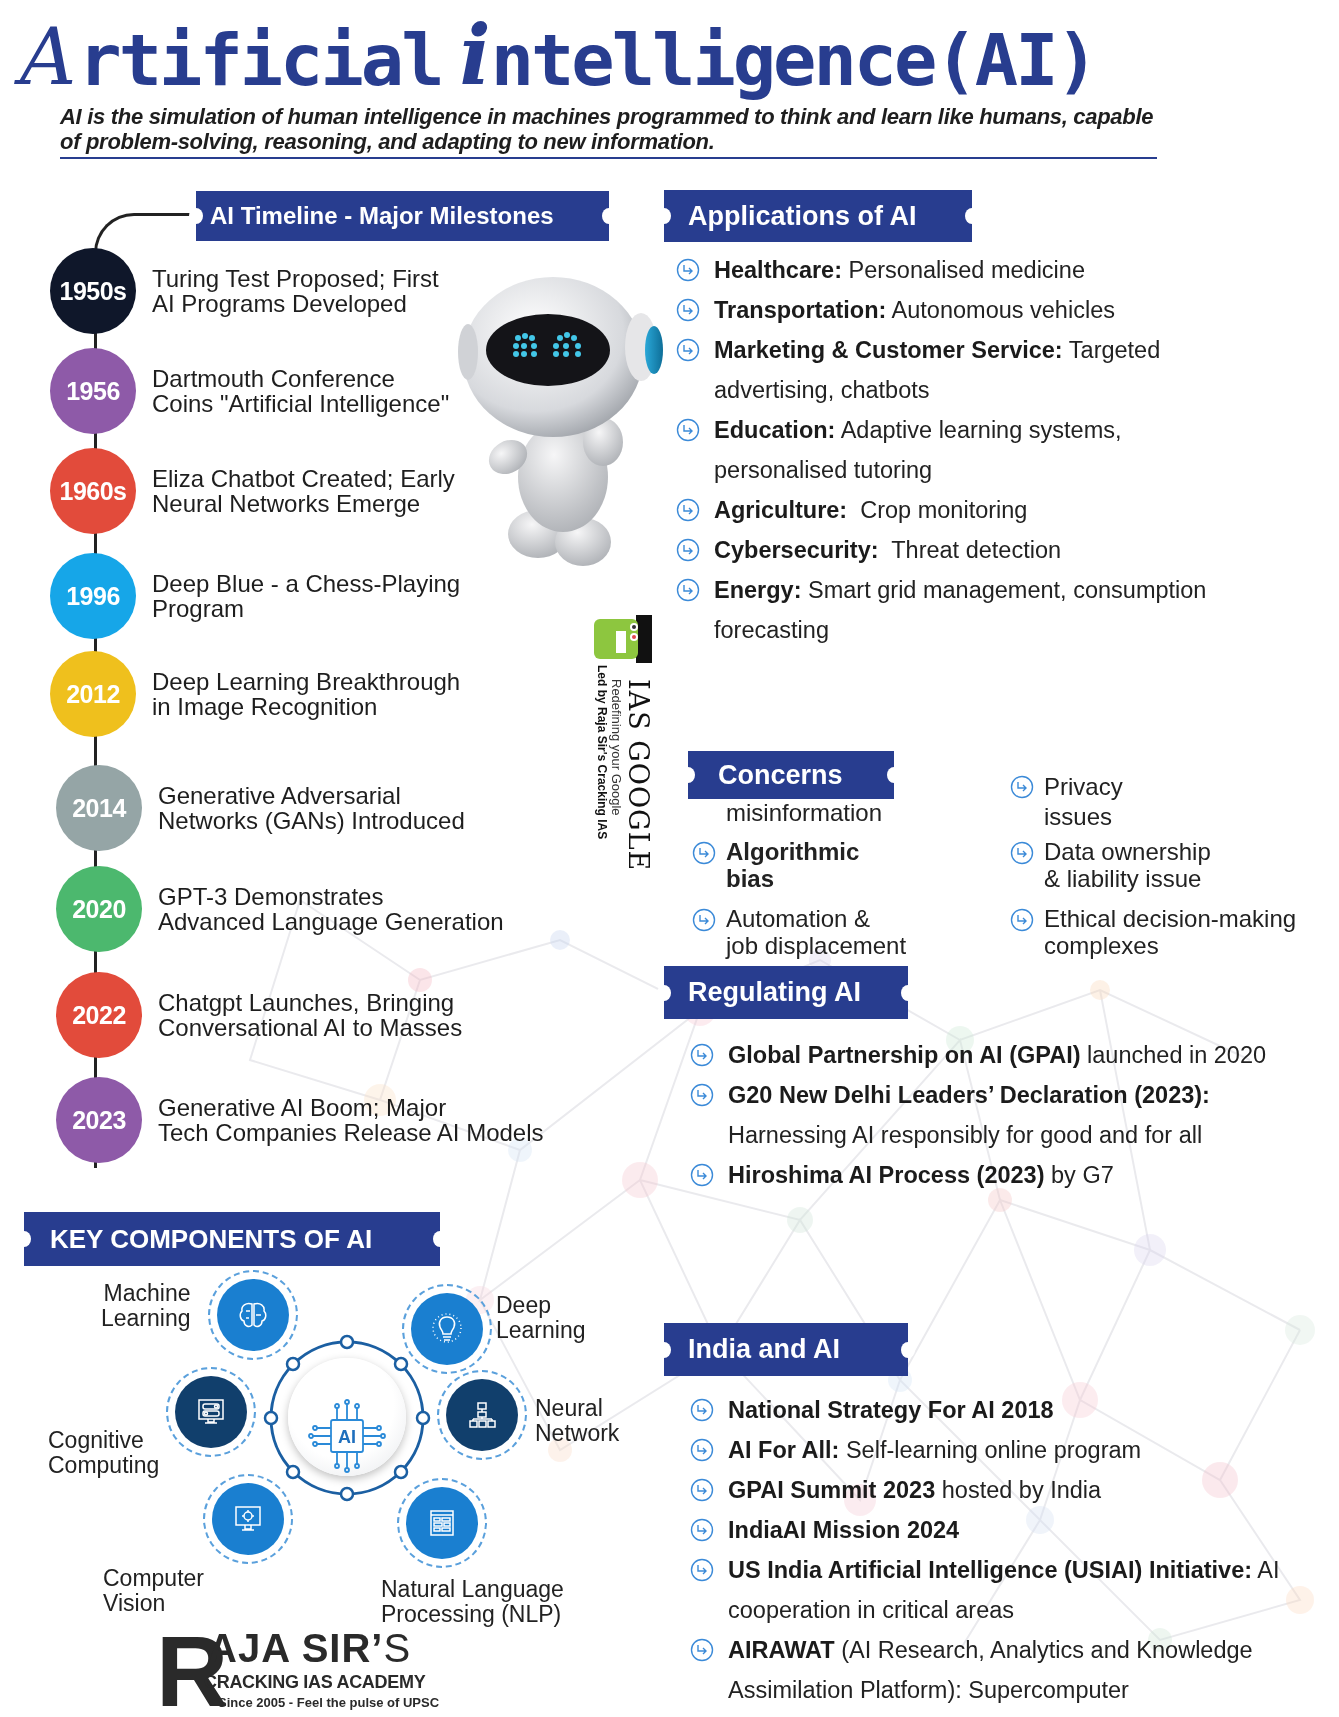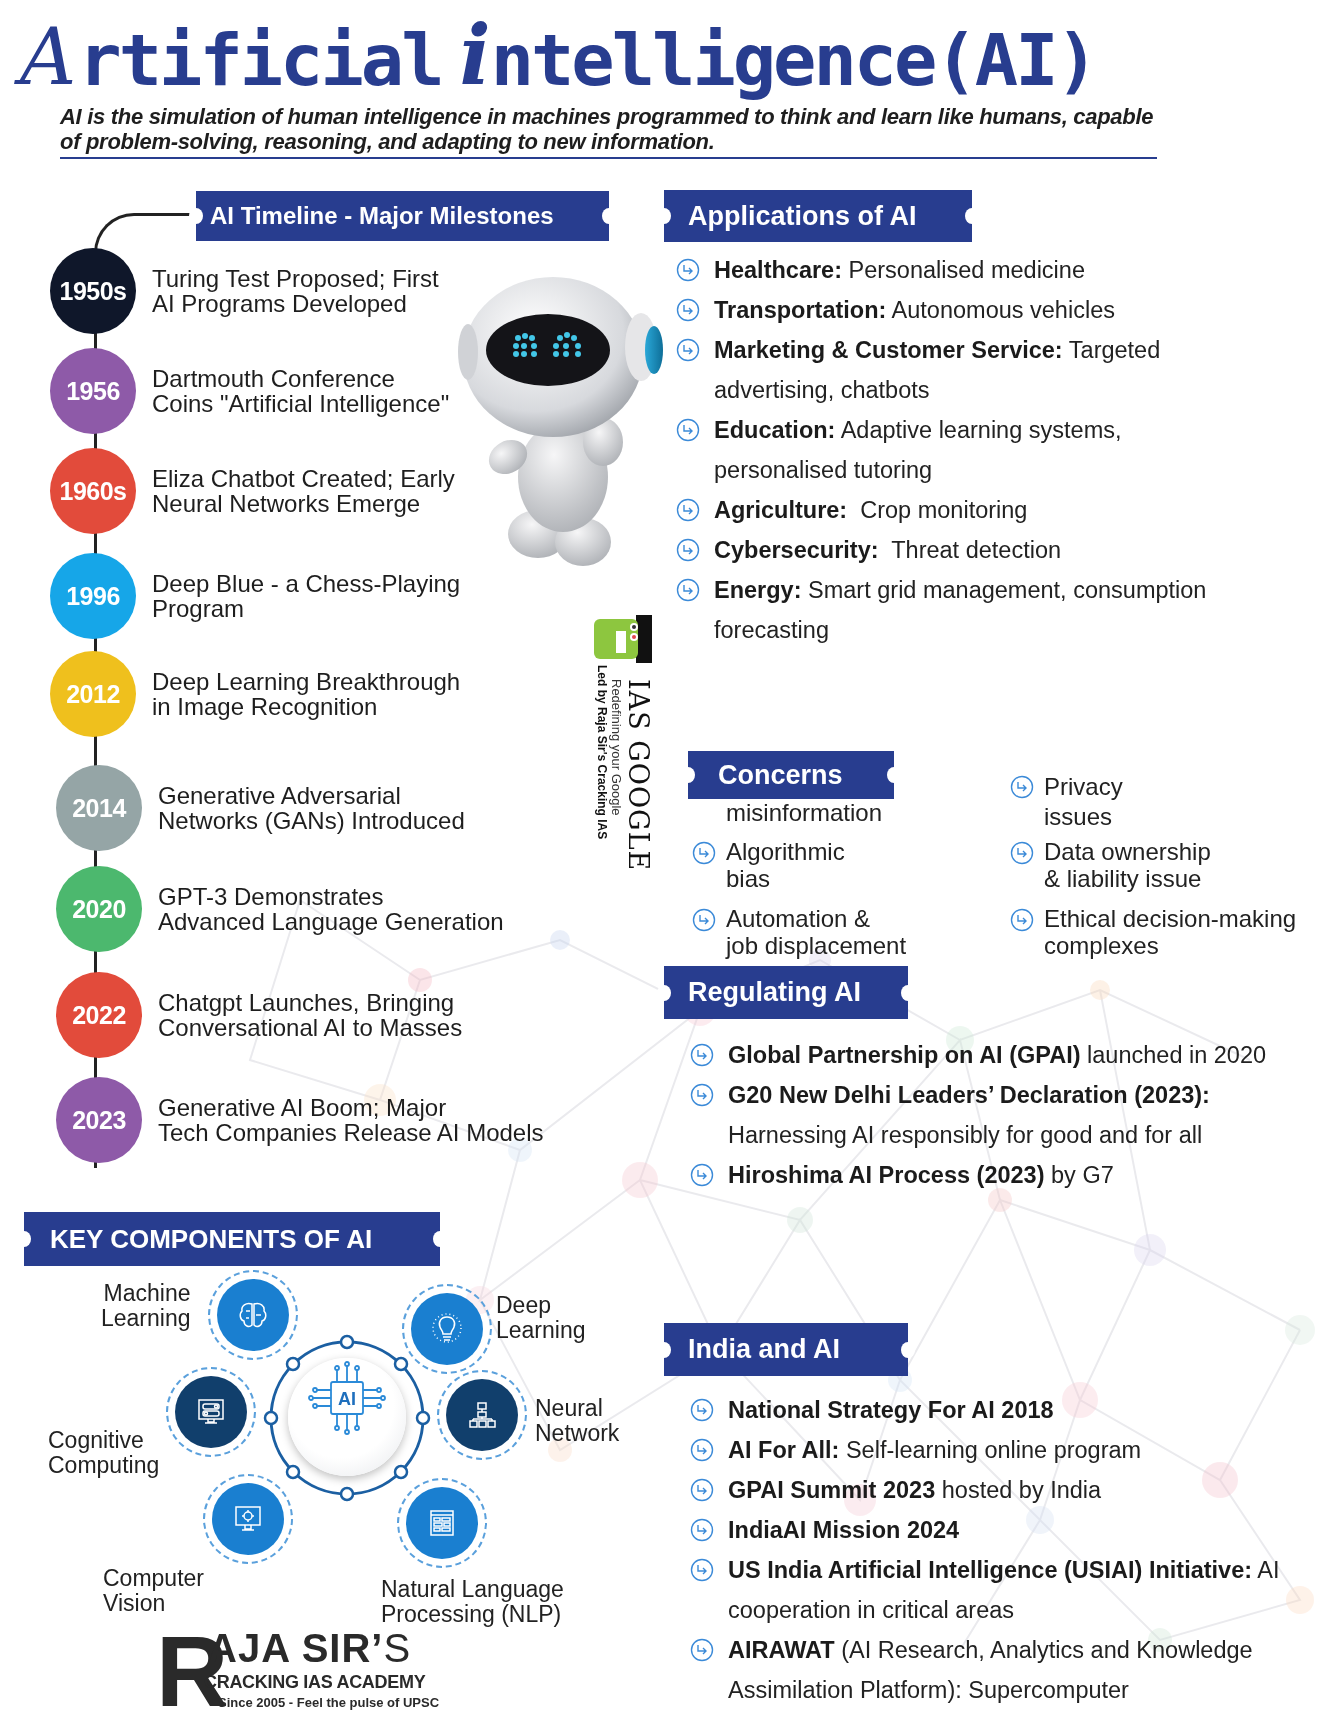--- a/index.html
+++ b/index.html
@@ -58,21 +58,21 @@
   .concern-item .bl-icon { margin-top: 3px; margin-right: 10px; }
 
   .reg .bl-item, .india .bl-item { line-height: 40px; }
   .reg .bl-icon, .india .bl-icon { margin-top: 8px; }
 
   
   .kc-label { position: absolute; z-index: 2; font-size: 23px; line-height: 25px; color: #222; white-space: pre-line; }
   .kc-node { position: absolute; z-index: 2; width: 90px; height: 90px; border-radius: 50%; border: 2px dashed #5aa0dc; display: flex; align-items: center; justify-content: center; }
   .kc-node .inner { width: 72px; height: 72px; border-radius: 50%; display: flex; align-items: center; justify-content: center; }
   .kc-ring { position: absolute; z-index: 1; left: 262px; top: 1333px; width: 170px; height: 170px; }
-  .kc-core { position: absolute; z-index: 2; left: 288px; top: 1358px; width: 118px; height: 118px; border-radius: 50%; background: radial-gradient(circle at 45% 40%, #ffffff 55%, #e4e6ea 100%); box-shadow: 0 3px 8px rgba(0,0,0,0.25); display: flex; align-items: flex-start; justify-content: center; }
+  .kc-core { position: absolute; z-index: 2; left: 288px; top: 1358px; width: 118px; height: 118px; border-radius: 50%; background: radial-gradient(circle at 45% 40%, #ffffff 55%, #e4e6ea 100%); box-shadow: 0 3px 8px rgba(0,0,0,0.25); display: flex; align-items: flex-end; justify-content: center; }
 
   
   .raja { position: absolute; z-index: 2; left: 150px; top: 1622px; width: 300px; height: 95px; }
   .raja-r { position: absolute; left: 6px; top: 4px; font-family: "Liberation Sans", sans-serif; font-weight: bold; font-size: 100px; line-height: 90px; color: #2a2a2a; }
   .raja-main { position: absolute; left: 58px; top: 6px; font-family: "Liberation Sans", sans-serif; font-weight: bold; font-size: 40px; line-height: 40px; color: #2a2a2a; letter-spacing: 1px; }
   .raja-main .s { font-weight: normal; }
   .raja-sub { position: absolute; left: 54px; top: 50px; font-weight: bold; font-size: 18px; color: #2a2a2a; letter-spacing: -0.3px; }
   .raja-tag { position: absolute; left: 68px; top: 73px; font-weight: bold; font-size: 13px; color: #2a2a2a; font-family: "Liberation Sans", sans-serif; }
 </style>
 </head>
@@ -319,21 +319,21 @@
       <path d="M8 7 V13 H16 M13 10 L16 13 L13 16" fill="none" stroke="#3b8ad8" stroke-width="1.4"></path>
     </svg>
   <span style="white-space:pre-line; line-height:30px;">Privacy
 issues</span>
 </div>
 <div class="concern-item" style="left:692px; top:838px;">
   <svg class="bl-icon" viewBox="0 0 24 24">
       <circle cx="12" cy="12" r="10.5" fill="none" stroke="#3b8ad8" stroke-width="1.4"></circle>
       <path d="M8 7 V13 H16 M13 10 L16 13 L13 16" fill="none" stroke="#3b8ad8" stroke-width="1.4"></path>
     </svg>
-  <span style="white-space:pre-line;">Algorithmic
+  <span style="white-space:pre-line;font-weight:bold;">Algorithmic
 bias</span>
 </div>
 <div class="concern-item" style="left:1010px; top:838px;">
   <svg class="bl-icon" viewBox="0 0 24 24">
       <circle cx="12" cy="12" r="10.5" fill="none" stroke="#3b8ad8" stroke-width="1.4"></circle>
       <path d="M8 7 V13 H16 M13 10 L16 13 L13 16" fill="none" stroke="#3b8ad8" stroke-width="1.4"></path>
     </svg>
   <span style="white-space:pre-line;">Data ownership
 &amp; liability issue</span>
 </div>

